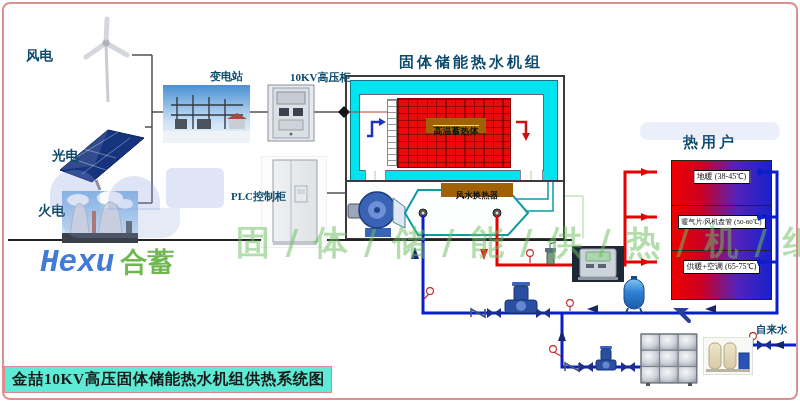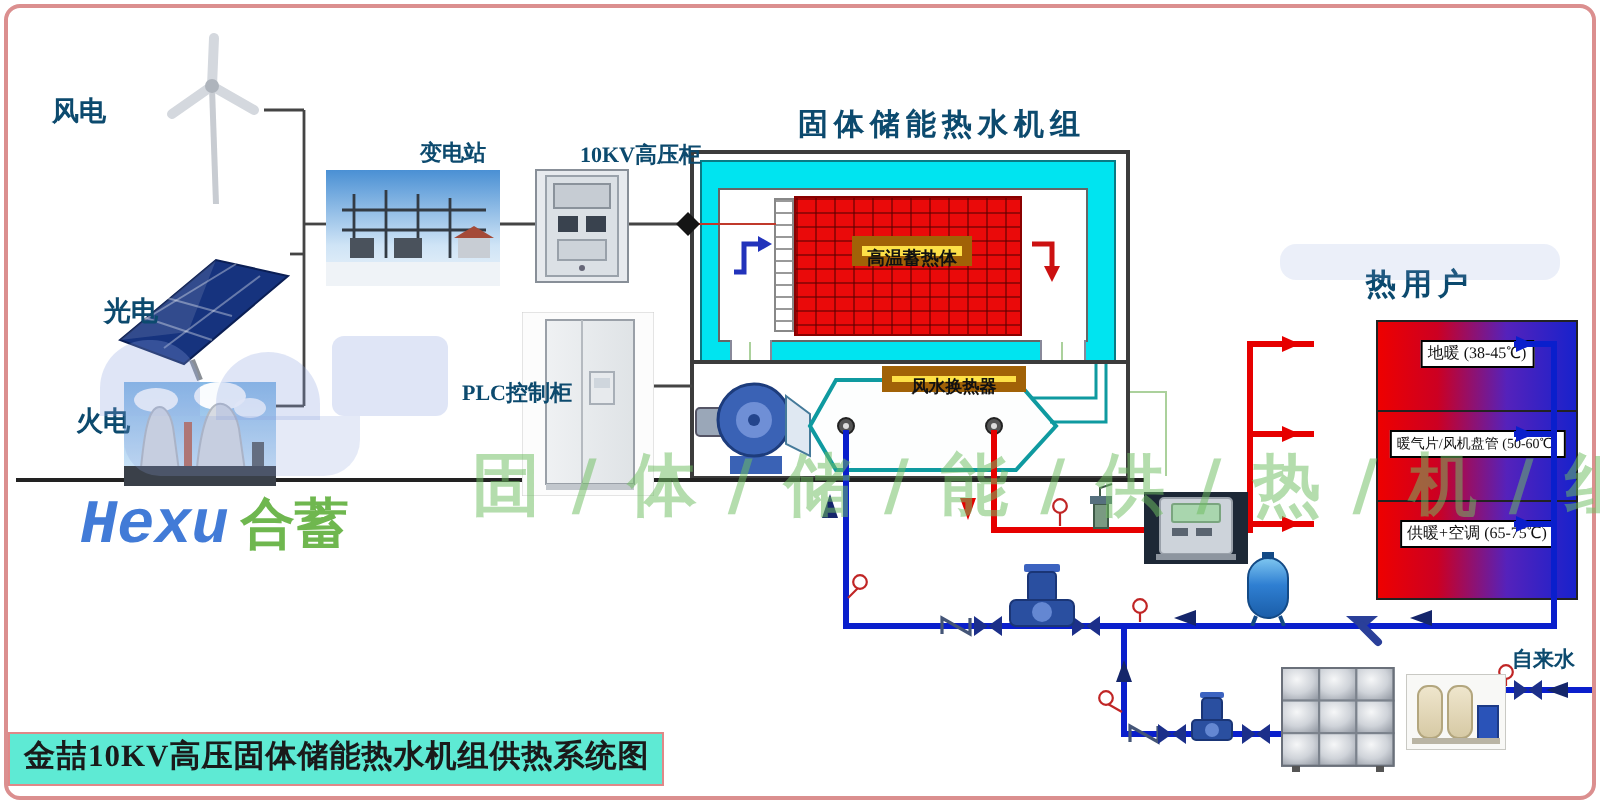--- a/index.html
+++ b/index.html
@@ -17,24 +17,24 @@
   #unit-outer{left:345px;top:75px;width:220px;height:165px;border:2px solid #3c3c3c;background:#fff;box-sizing:border-box;}
   #unit-cyan{left:350px;top:80px;width:208px;height:101px;background:#00e4f0;border:1px solid #0a7a84;box-sizing:border-box;}
   #unit-inner{left:359px;top:94px;width:185px;height:77px;background:#fff;border:1px solid #666;box-sizing:border-box;}
   #element-stack{left:387px;top:99px;width:10px;height:67px;background:#fff;border:1px solid #888;box-sizing:border-box;
     background-image:repeating-linear-gradient(to bottom,#999 0 1px,transparent 1px 6px);}
   #red-grid{left:397px;top:98px;width:114px;height:70px;background-color:#ea0a0a;
     background-image:repeating-linear-gradient(to bottom,rgba(90,0,0,.55) 0 1px,transparent 1px 7px),
                      repeating-linear-gradient(to right,rgba(90,0,0,.55) 0 1px,transparent 1px 9.5px);
     border:1px solid #8a0000;box-sizing:border-box;}
   .gap{background:#fff;border:1px solid #889;border-top:none;box-sizing:border-box;}
-  .tagbox{background:#fde047;border:5px solid #a16207;box-sizing:border-box;text-align:center;
+  .tagbox{background:#fde047;border:7px solid #a16207;box-sizing:border-box;text-align:center;
     font-family:"Liberation Serif",serif;font-weight:700;color:#111;white-space:nowrap;}
   
-  .userbox{left:688px;width:101px;height:50px;border:1px solid #222;box-sizing:border-box;
+  .userbox{left:671px;width:101px;height:50px;border:1px solid #222;box-sizing:border-box;
     background:linear-gradient(90deg,#ee0000 0%,#cc0022 30%,#5522bb 65%,#1822cc 100%);}
   .userlbl{position:absolute;left:50%;transform:translateX(-50%);top:9px;background:#fff;border:1px solid #000;
     padding:0 3px;font-size:8px;line-height:12px;white-space:nowrap;font-family:"Liberation Serif",serif;color:#111;}
   
   .photo{z-index:4;}
   
   .wm{z-index:6;pointer-events:none;white-space:nowrap;}
   #wm-main{left:40px;top:84px;font-size:120px;font-weight:700;letter-spacing:20px;color:rgba(135,152,218,0.40);
     font-family:"DejaVu Sans",sans-serif;}
   #wm-slogan{left:236px;top:220px;font-size:34px;font-weight:700;letter-spacing:2px;color:rgba(112,190,98,0.52);

